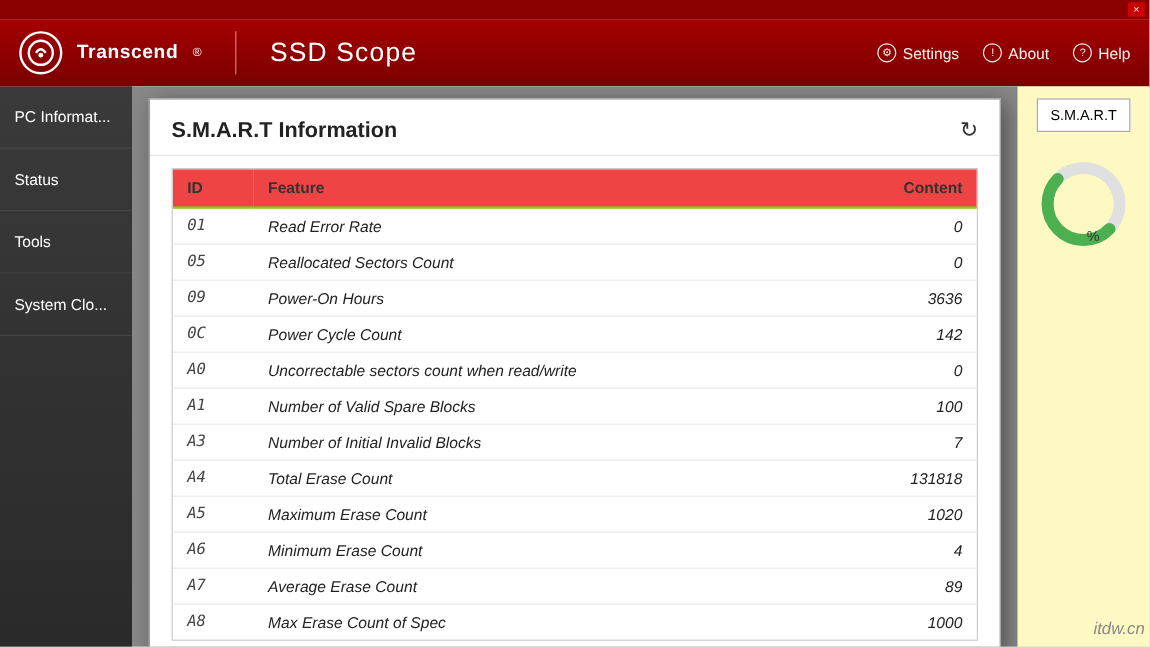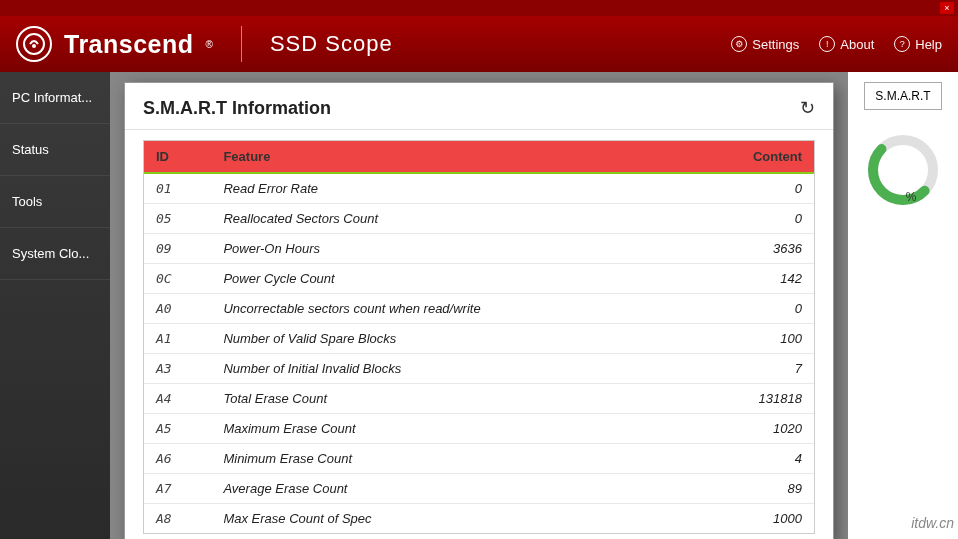--- a/index.html
+++ b/index.html
@@ -56,21 +56,21 @@
       border-radius: 50%;
       display: flex;
       align-items: center;
       justify-content: center;
       color: white;
       font-size: 14px;
       font-weight: bold;
     }
     .logo-text {
       color: white;
-      font-size: 25px;
+      font-size: 16px;
       font-weight: bold;
       letter-spacing: 0.5px;
     }
     .logo-registered {
       color: white;
       font-size: 10px;
       vertical-align: super;
     }
     .divider-vertical {
       width: 1px;
@@ -139,21 +139,21 @@
     .content-area {
       flex: 1;
       background: #d0d0d0;
       position: relative;
       overflow: hidden;
     }
 
     
     .right-panel {
       width: 110px;
-      background: #ffffff;
+      background: #fef9c3;
       position: relative;
       display: flex;
       flex-direction: column;
       align-items: center;
       padding-top: 10px;
     }
     .smart-button {
       background: white;
       border: 1px solid #aaa;
       padding: 6px 10px;

